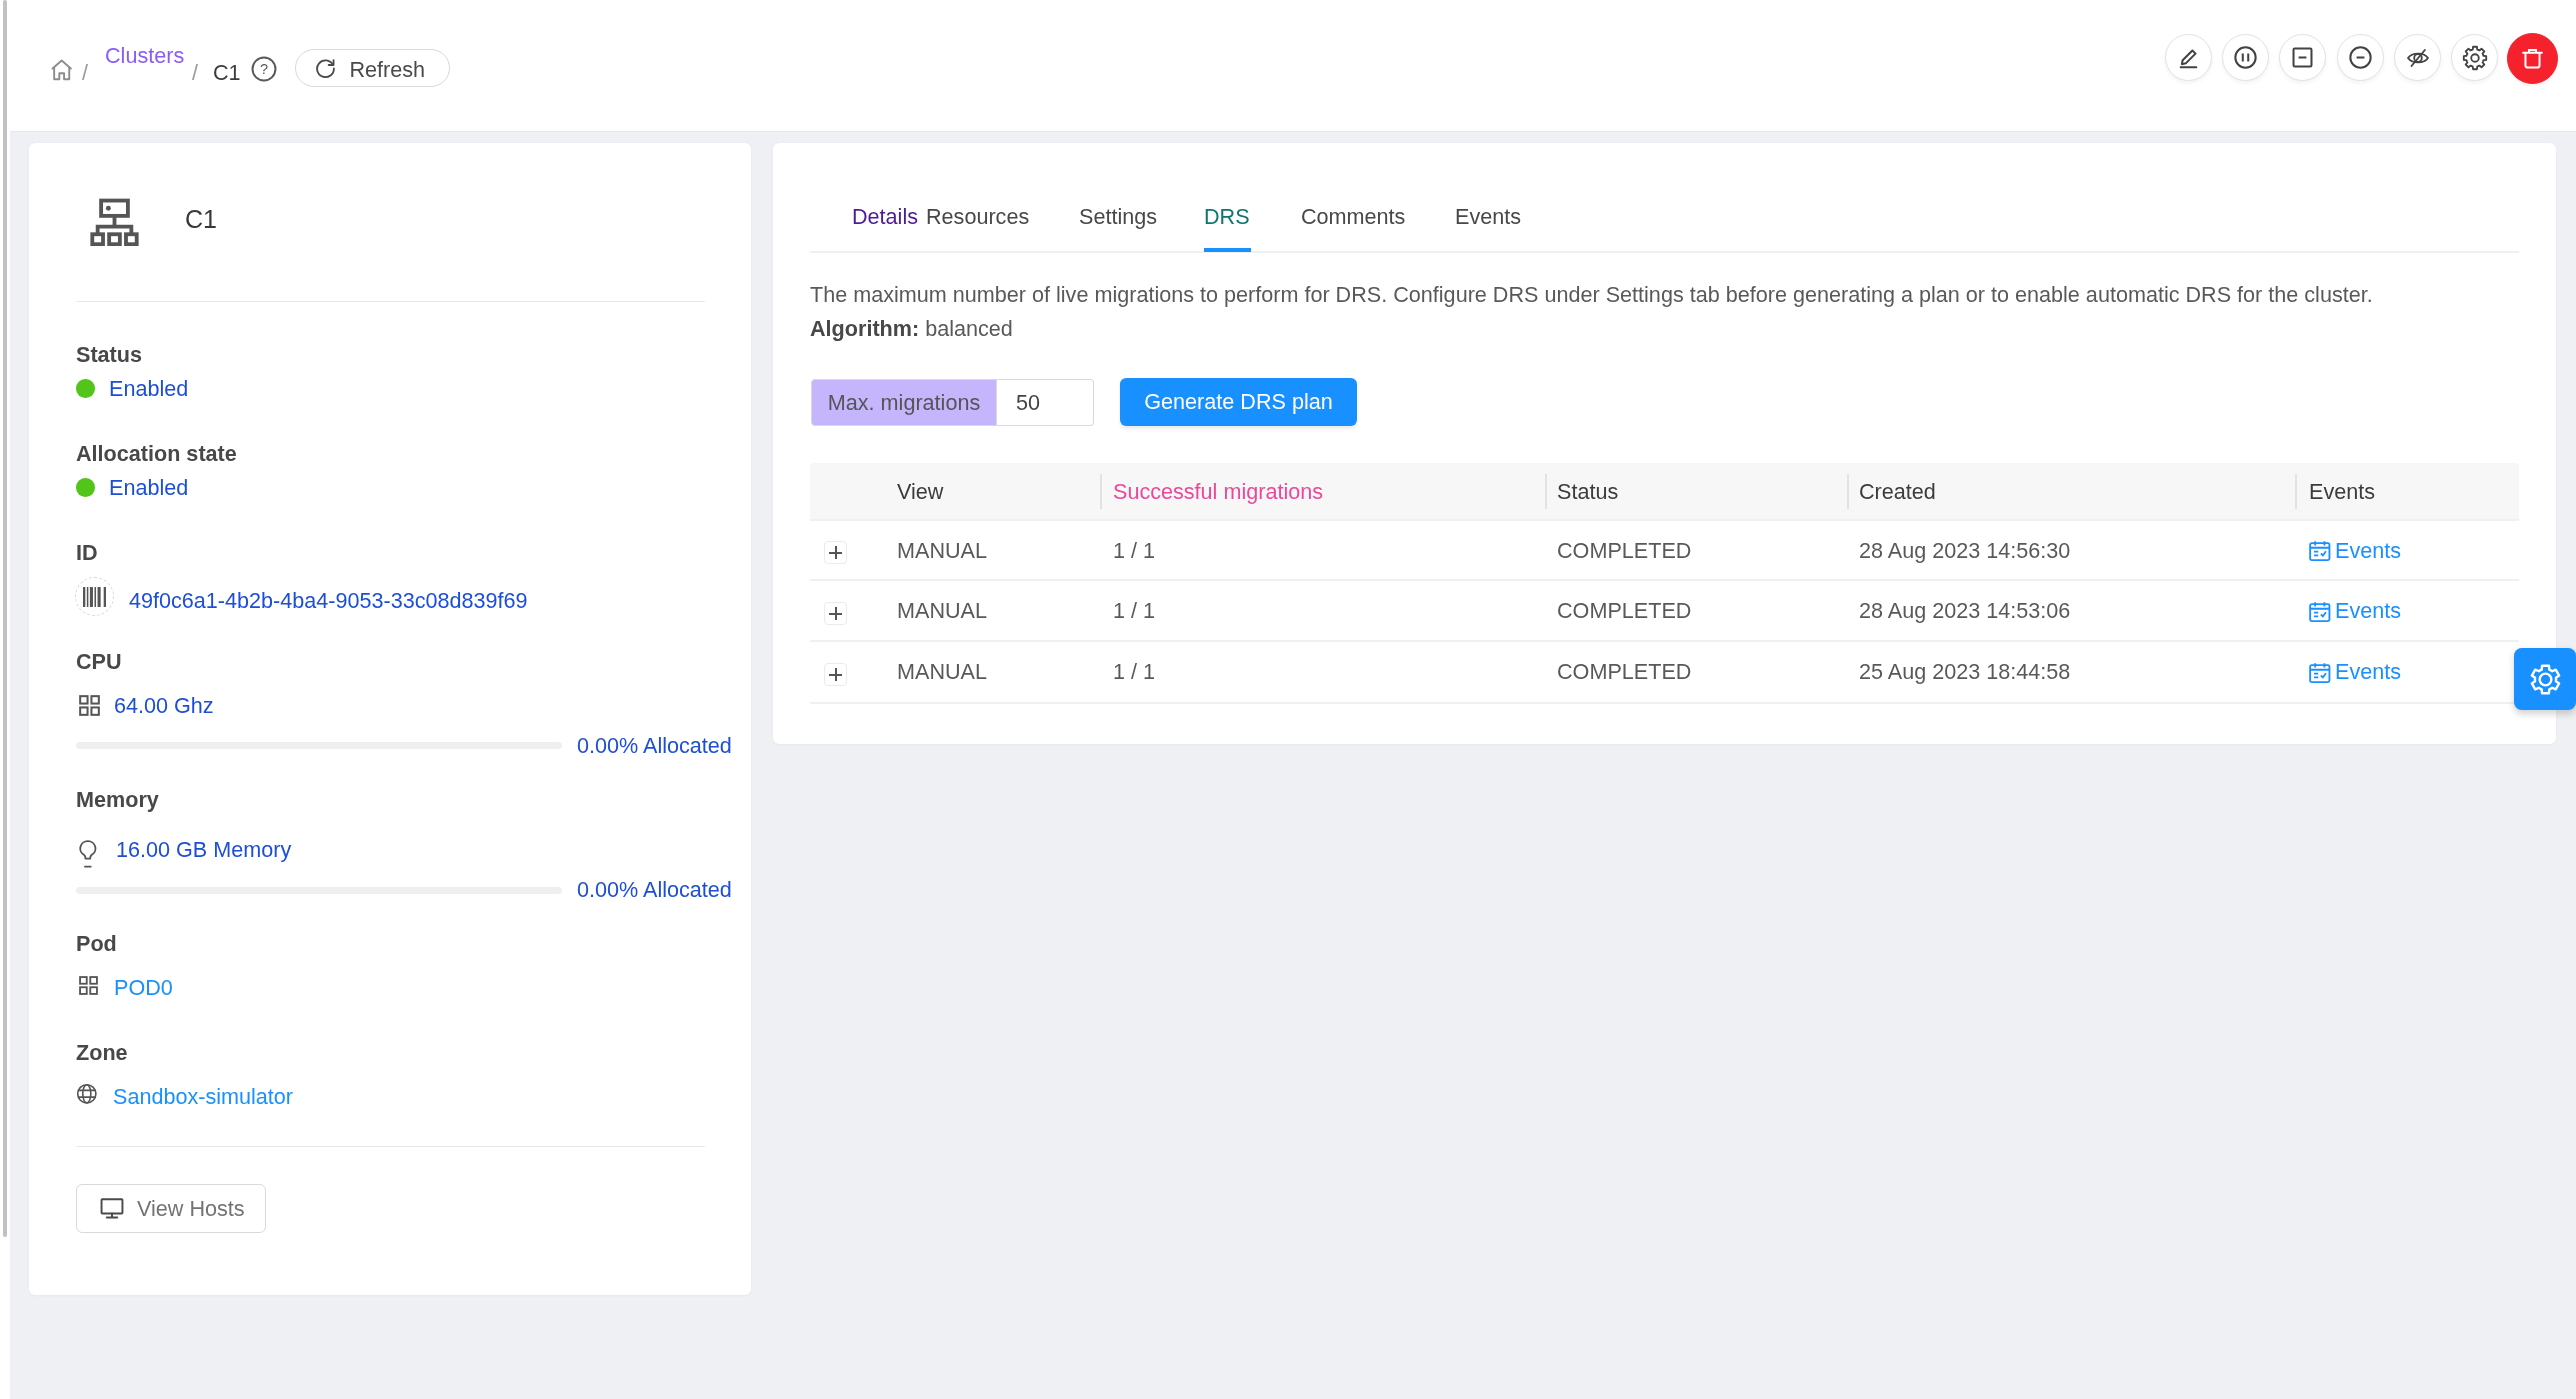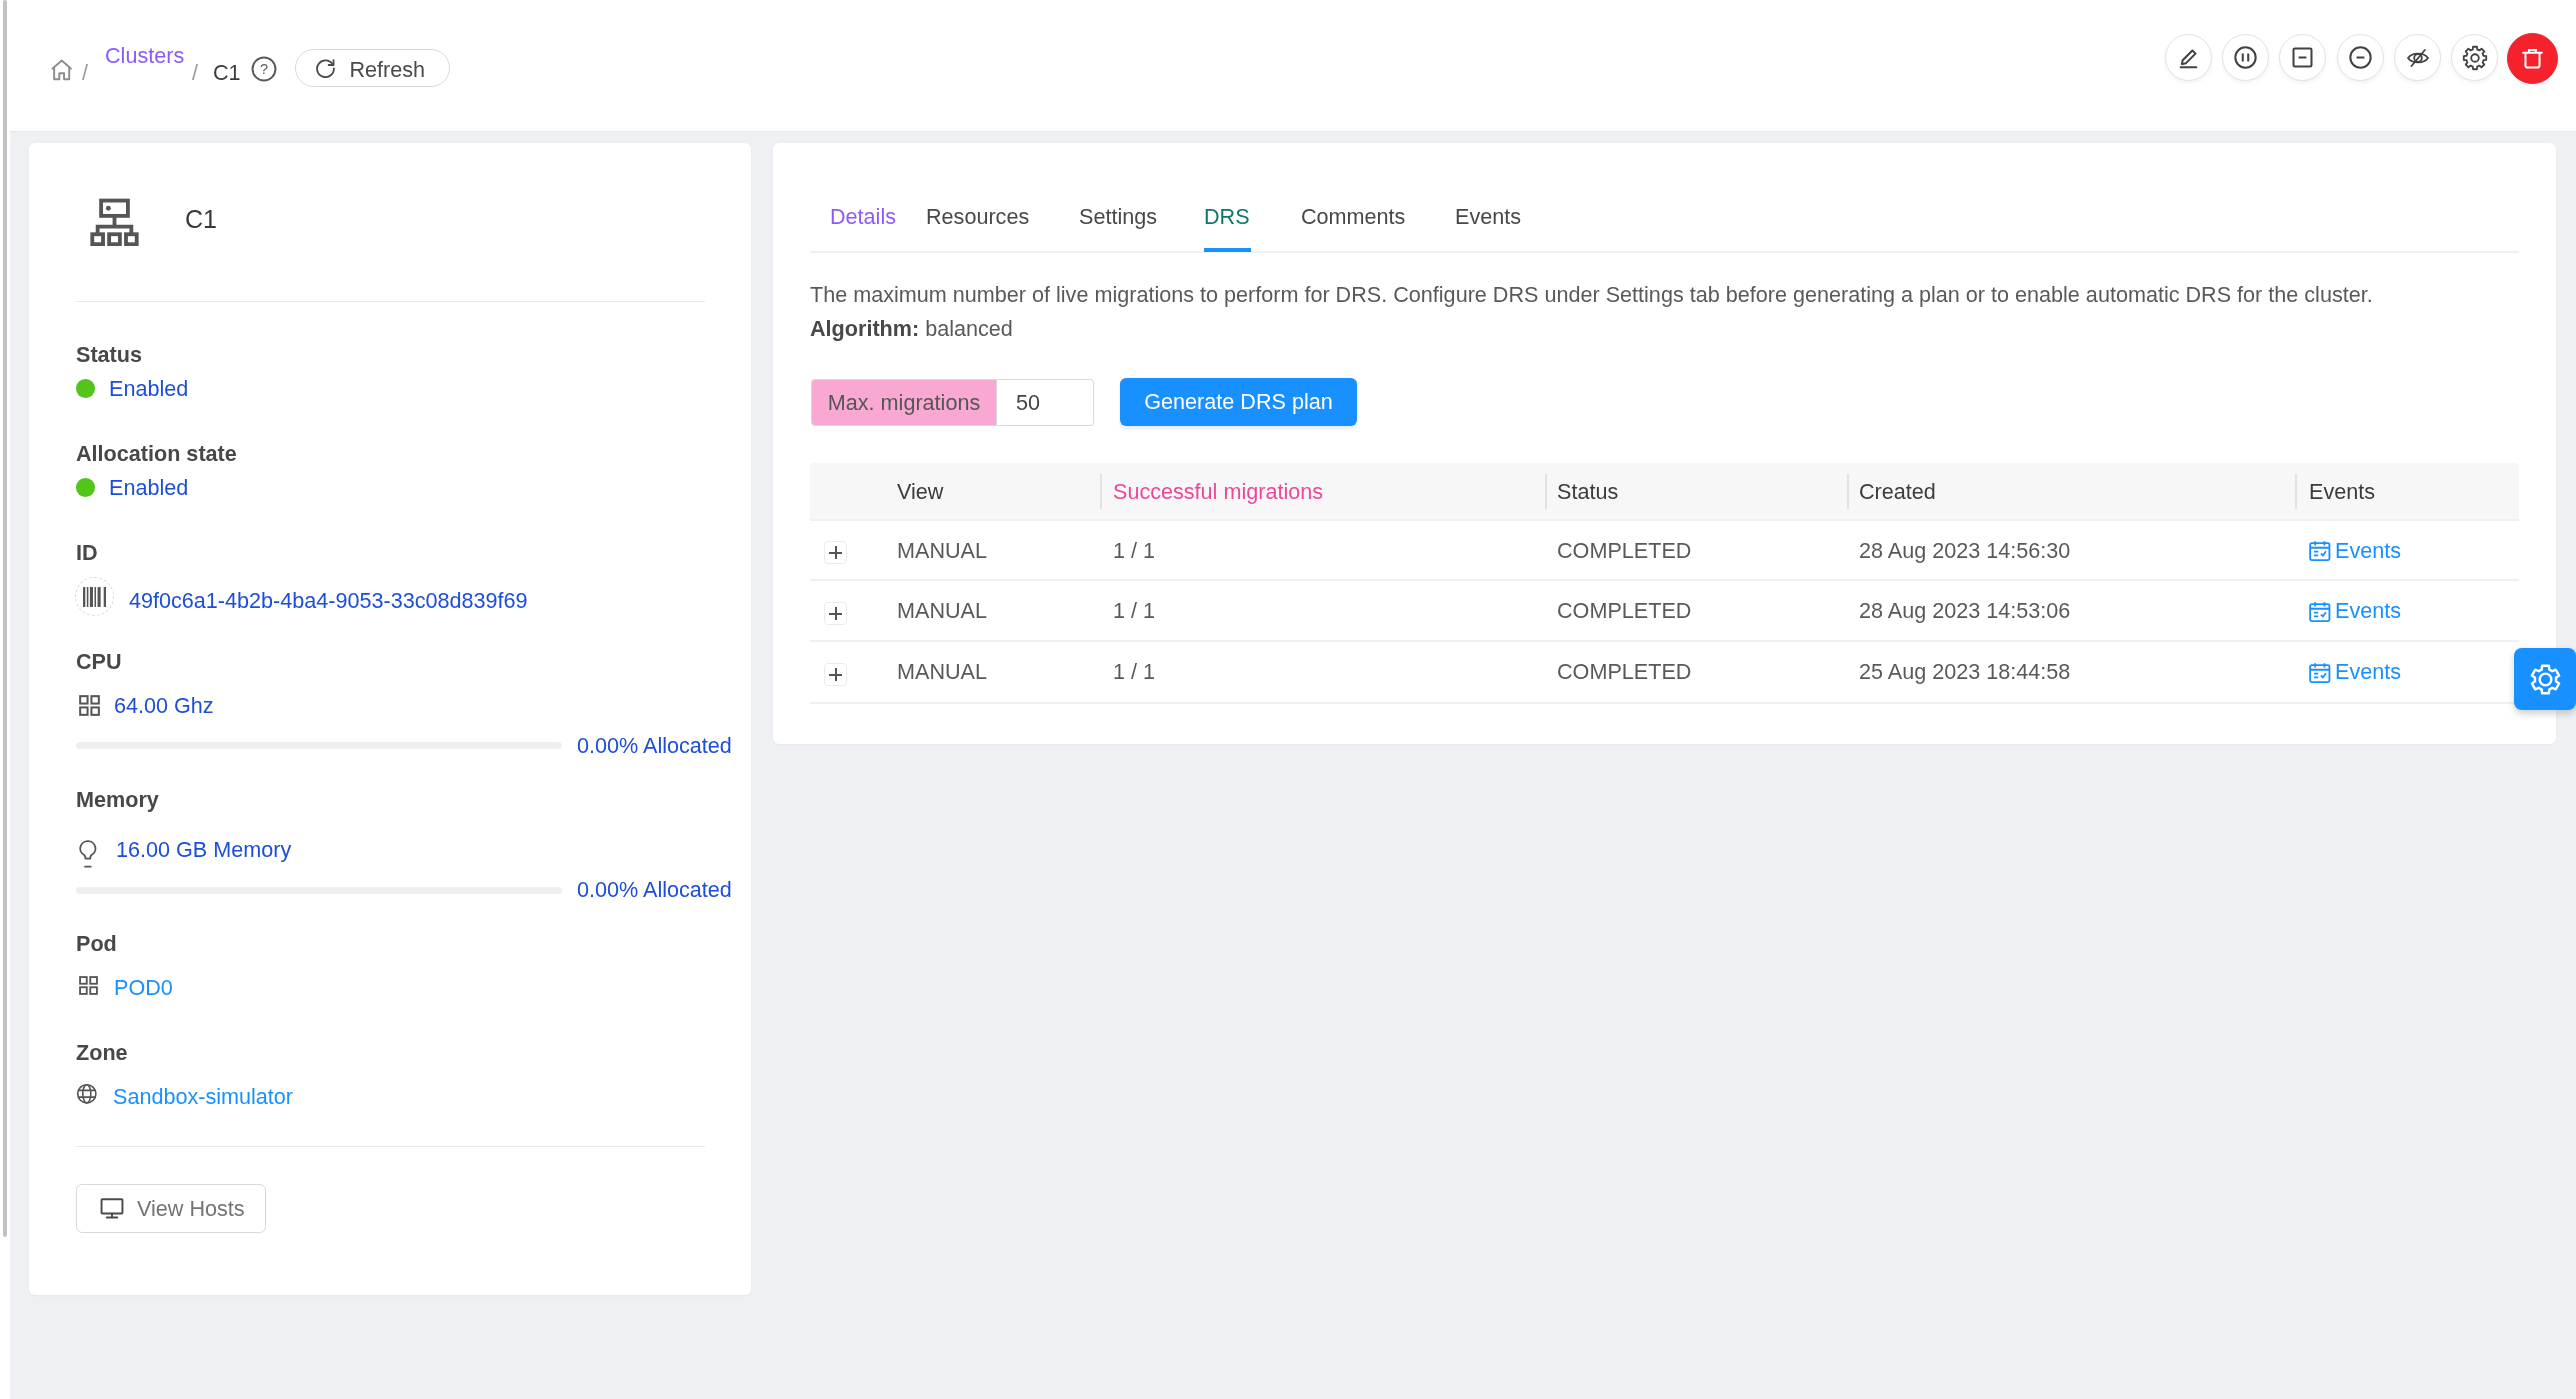--- a/index.html
+++ b/index.html
@@ -174,32 +174,32 @@
 <div class="divider" style="left:76px;top:1146px;width:629px"></div>
 <div class="abs" style="left:76px;top:1184px;width:190px;height:49px;border:1.5px solid #d9d9d9;border-radius:6.2px;display:flex;align-items:center;background:#fff">
   <svg style="margin-left:23px" width="24" height="22.4" viewBox="0 0 32 30" fill="none" stroke="#4a4a4a" stroke-width="2.6">
     <rect x="2" y="3" width="28" height="19" rx="1"></rect>
     <path d="M16 22 V27 M9 27.5 H23" stroke-linecap="round"></path>
   </svg>
   <span style="margin-left:13px;color:#737373">View Hosts</span>
 </div>
 
 <div class="card" id="card2"></div>
-<div class="abs lh" style="left:830px;top:200px;color:#8b5cf6">Details</div>
+<div class="abs lh" style="left:852px;top:200px;color:#4c1d95">Details</div>
 <div class="abs lh" style="left:926px;top:200px;color:#484848">Resources</div>
 <div class="abs lh" style="left:1079px;top:200px;color:#484848">Settings</div>
 <div class="abs lh" style="left:1204px;top:200px;color:#0f766e">DRS</div>
 <div class="abs lh" style="left:1301px;top:200px;color:#484848">Comments</div>
 <div class="abs lh" style="left:1455px;top:200px;color:#484848">Events</div>
 <div class="abs" style="left:1204px;top:248px;width:47px;height:3.9px;background:#1890ff;z-index:3"></div>
 <div class="abs" style="left:810px;top:251px;width:1709px;height:1.5px;background:#f0f0f0"></div>
 <div class="abs lh" style="left:810px;top:278px;color:#595959">The maximum number of live migrations to perform for DRS. Configure DRS under Settings tab before generating a plan or to enable automatic DRS for the cluster.</div>
 <div class="abs lh" style="left:810px;top:312px;color:#595959"><b style="color:#484848">Algorithm:</b> balanced</div>
 
-<div class="abs" style="left:811px;top:379px;width:186px;height:47px;border:1.5px solid #d9d9d9;border-radius:3.9px 0 0 3.9px;background:#f9a8d4;display:flex;align-items:center;justify-content:center">
+<div class="abs" style="left:811px;top:379px;width:186px;height:47px;border:1.5px solid #d9d9d9;border-radius:3.9px 0 0 3.9px;background:#c4b5fd;display:flex;align-items:center;justify-content:center">
     <span style="color:#555">Max. migrations</span>
   </div>
 <div class="abs" style="left:997px;top:379px;width:97px;height:47px;border:1.5px solid #d9d9d9;border-left:none;border-radius:0 3.9px 3.9px 0;background:#fff;display:flex;align-items:center">
     <span style="margin-left:19px;color:#444">50</span>
   </div>
 <div class="abs" style="left:1120px;top:378px;width:237px;height:48px;background:#1990ff;border-radius:6.2px;display:flex;align-items:center;justify-content:center;box-shadow:0 2.3px 3.1px rgba(0,0,0,0.08)">
     <span style="color:#fff">Generate DRS plan</span>
   </div>
 
 <div class="abs" style="left:810px;top:463px;width:1709px;height:56px;background:#f7f7f7;border-radius:3.9px 3.9px 0 0"></div>

